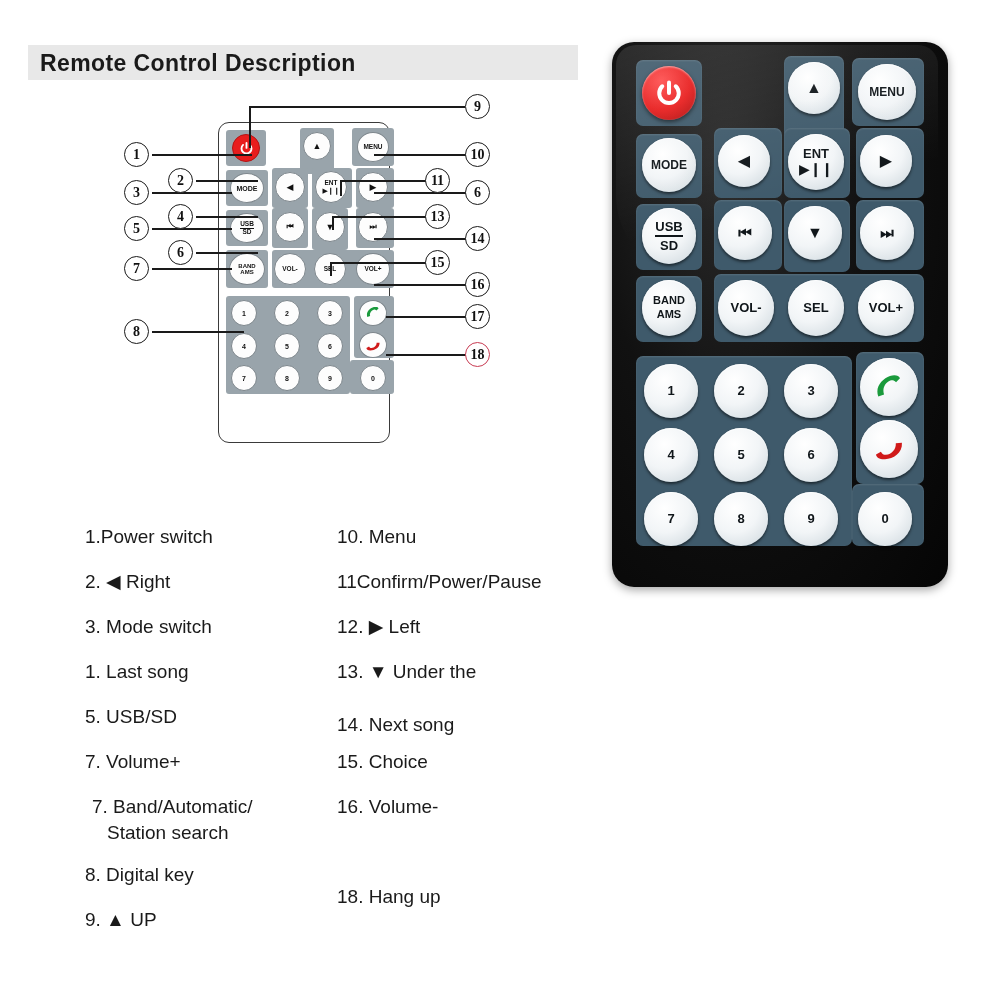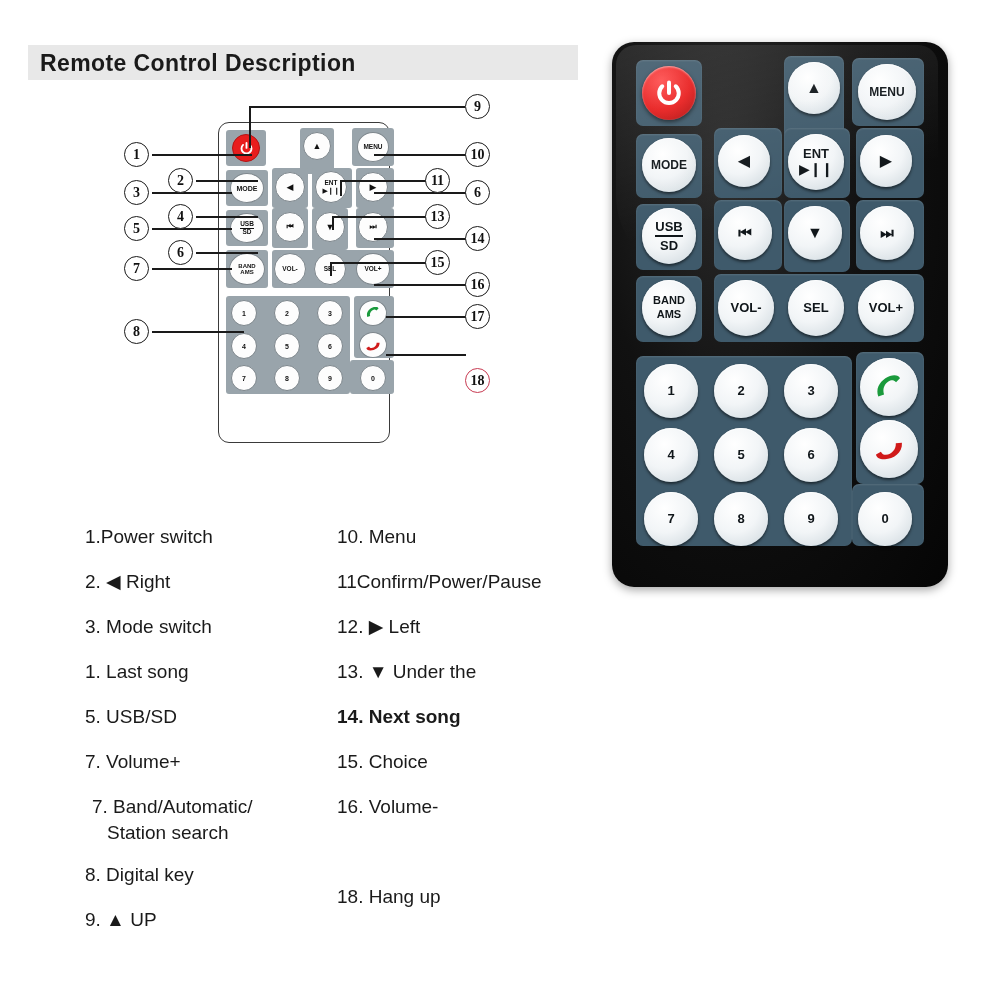--- a/index.html
+++ b/index.html
@@ -24,21 +24,21 @@
   .btn{position:absolute;background:#fdfdfd;border:1.3px solid #7d868c;
        border-radius:50%;display:flex;align-items:center;justify-content:center;
        font-size:7px;font-weight:bold;color:#111;text-align:center;line-height:1;
        box-sizing:border-box;}
 
   
   .cnum{position:absolute;width:25px;height:25px;border:1.7px solid #1a1a1a;
         border-radius:50%;background:#fff;display:flex;align-items:center;
         justify-content:center;font-size:14px;font-weight:bold;color:#111;
         box-sizing:border-box;z-index:6;font-family:"Liberation Serif",serif;}
-  .cnum.red{border-color:#c83b52;margin-top:26px;}
+  .cnum.red{border-color:#c83b52;}
   .lead{position:absolute;background:#1a1a1a;height:1.5px;z-index:2;}
   .lead.v{width:1.5px;height:auto;}
 
   
   #desc-list{position:absolute;left:0;top:505px;width:600px;height:420px;}
   .li{position:absolute;font-size:19px;color:#1a1a1a;white-space:nowrap;
       line-height:24px;}
 
   
   #photo{position:absolute;left:612px;top:42px;width:336px;height:545px;
@@ -206,21 +206,21 @@
   <div class="li" style="left:85px;top:245px;">7. Volume+</div>
   <div class="li" style="left:92px;top:290px;">7. Band/Automatic/</div>
   <div class="li" style="left:107px;top:316px;">Station search</div>
   <div class="li" style="left:85px;top:358px;">8. Digital key</div>
   <div class="li" style="left:85px;top:403px;">9. ▲ UP</div>
 
   <div class="li" style="left:337px;top:20px;">10. Menu</div>
   <div class="li" style="left:337px;top:65px;">11Confirm/Power/Pause</div>
   <div class="li" style="left:337px;top:110px;">12. ▶  Left</div>
   <div class="li" style="left:337px;top:155px;">13. ▼  Under the</div>
-  <div class="li" style="left:337px;top:200px;font-weight:bold;">14. Next song</div>
+  <div class="li" style="left:337px;top:208px;">14. Next song</div>
   <div class="li" style="left:337px;top:245px;">15. Choice</div>
   <div class="li" style="left:337px;top:290px;">16. Volume-</div>
   <div class="li" style="left:337px;top:380px;">18. Hang up</div>
 </div>
 
 <div id="photo">
 
   <div class="ppanel" style="left:24px;top:18px;width:66px;height:66px;"></div>
   <div class="pbtn pwr-photo" style="left:30px;top:24px;width:54px;height:54px;">
     <svg width="30" height="30" viewBox="0 0 24 24">

